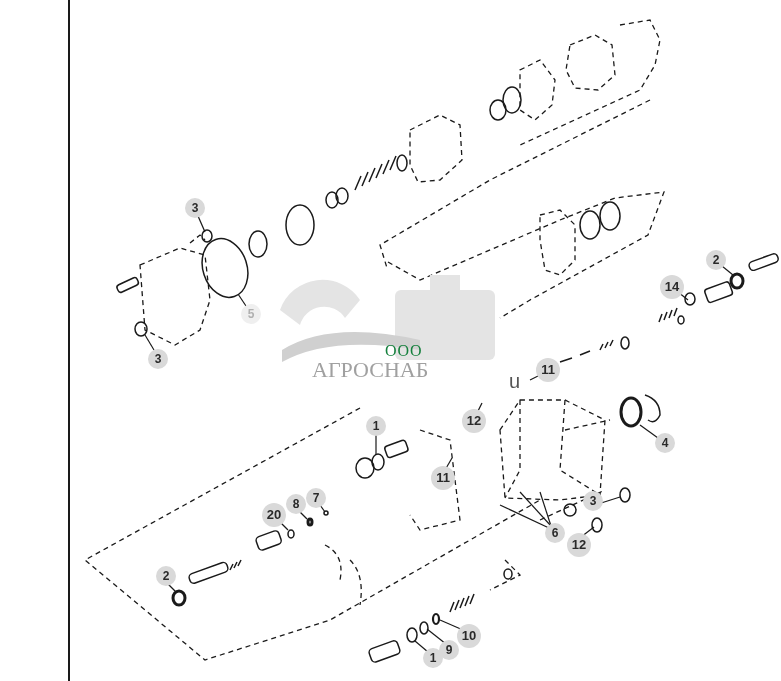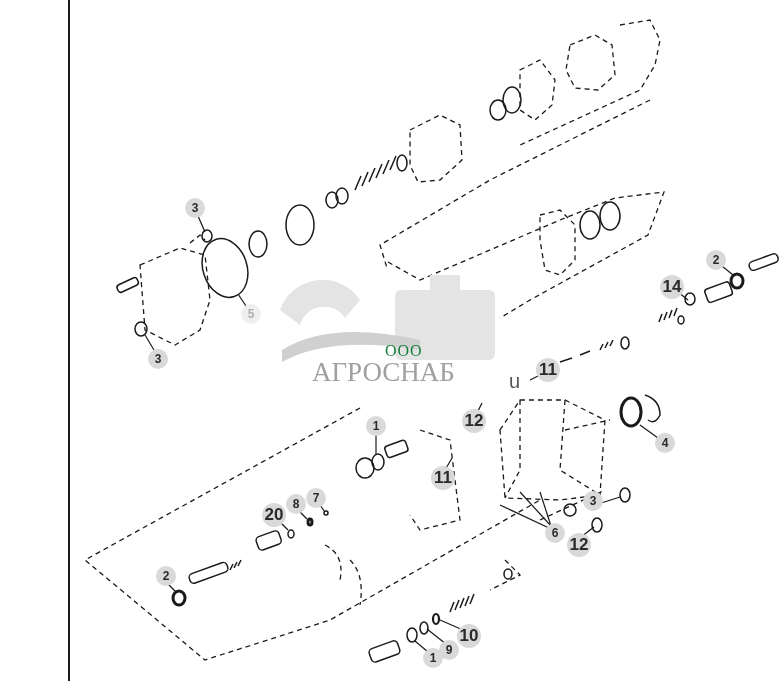--- a/index.html
+++ b/index.html
@@ -2,24 +2,24 @@
 <html><head>
 <meta charset="utf-8">
 <style>
   html, body { margin: 0; padding: 0; background: #ffffff; }
   body { width: 781px; height: 681px; position: relative; overflow: hidden; font-family: "Liberation Sans", sans-serif; }
   #frame-line { position: absolute; left: 68px; top: 0; width: 2px; height: 681px; background: #1a1a1a; }
   #diagram { position: absolute; left: 0; top: 0; width: 781px; height: 681px; }
   .callout { position: absolute; width: 20px; height: 20px; margin-left: -10px; margin-top: -10px; border-radius: 50%;
              background: #d9d9d9; color: #2a2a2a; font-family: "Liberation Sans", sans-serif; font-weight: bold;
              font-size: 12px; line-height: 20px; text-align: center; }
-  .callout.big { width: 24px; height: 24px; margin-left: -12px; margin-top: -12px; line-height: 24px; font-size: 17px; }
+  .callout.big { width: 24px; height: 24px; margin-left: -12px; margin-top: -12px; line-height: 24px; font-size: 13px; }
   .callout.faded { color: #b0b0b0; background: #efefef; }
   #wm-ooo { position: absolute; left: 385px; top: 342px; font-family: "Liberation Serif", serif; font-size: 16px; color: #15803d; letter-spacing: 1px; }
-  #wm-name { position: absolute; left: 312px; top: 357px; font-family: "Liberation Serif", serif; font-size: 27px; color: #a0a0a0; letter-spacing: 0px;
+  #wm-name { position: absolute; left: 312px; top: 357px; font-family: "Liberation Serif", serif; font-size: 22px; color: #a0a0a0; letter-spacing: 0px;
              text-shadow: 0 0 1px #ffffff, 1px 1px 0 #ffffff; }
   #wm-u { position: absolute; left: 509px; top: 370px; font-family: "Liberation Sans", sans-serif; font-size: 20px; color: #555; }
 </style>
 </head>
 <body>
 
 <div id="frame-line"></div>
 
 <svg id="diagram" viewBox="0 0 781 681" xmlns="http://www.w3.org/2000/svg">
   <g fill="none" stroke="#1a1a1a" stroke-width="1.3" stroke-dasharray="5 4">

